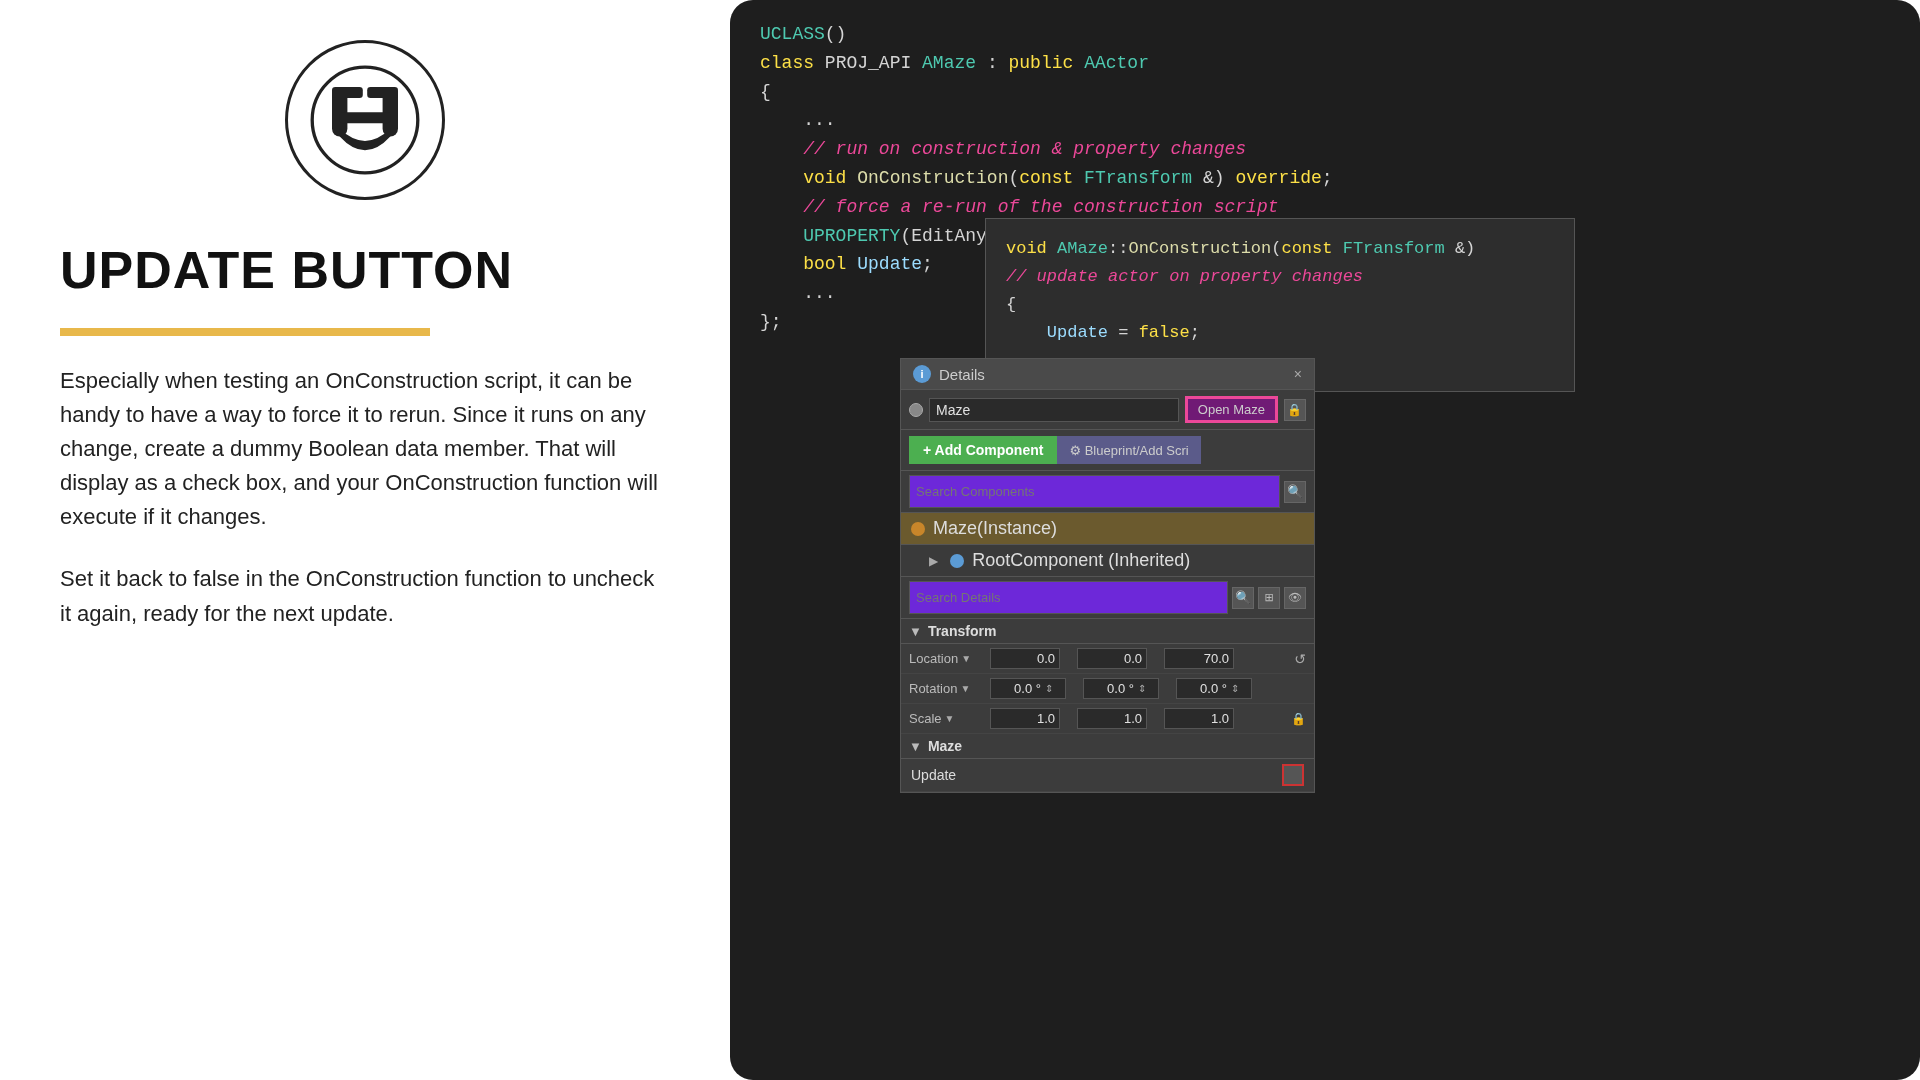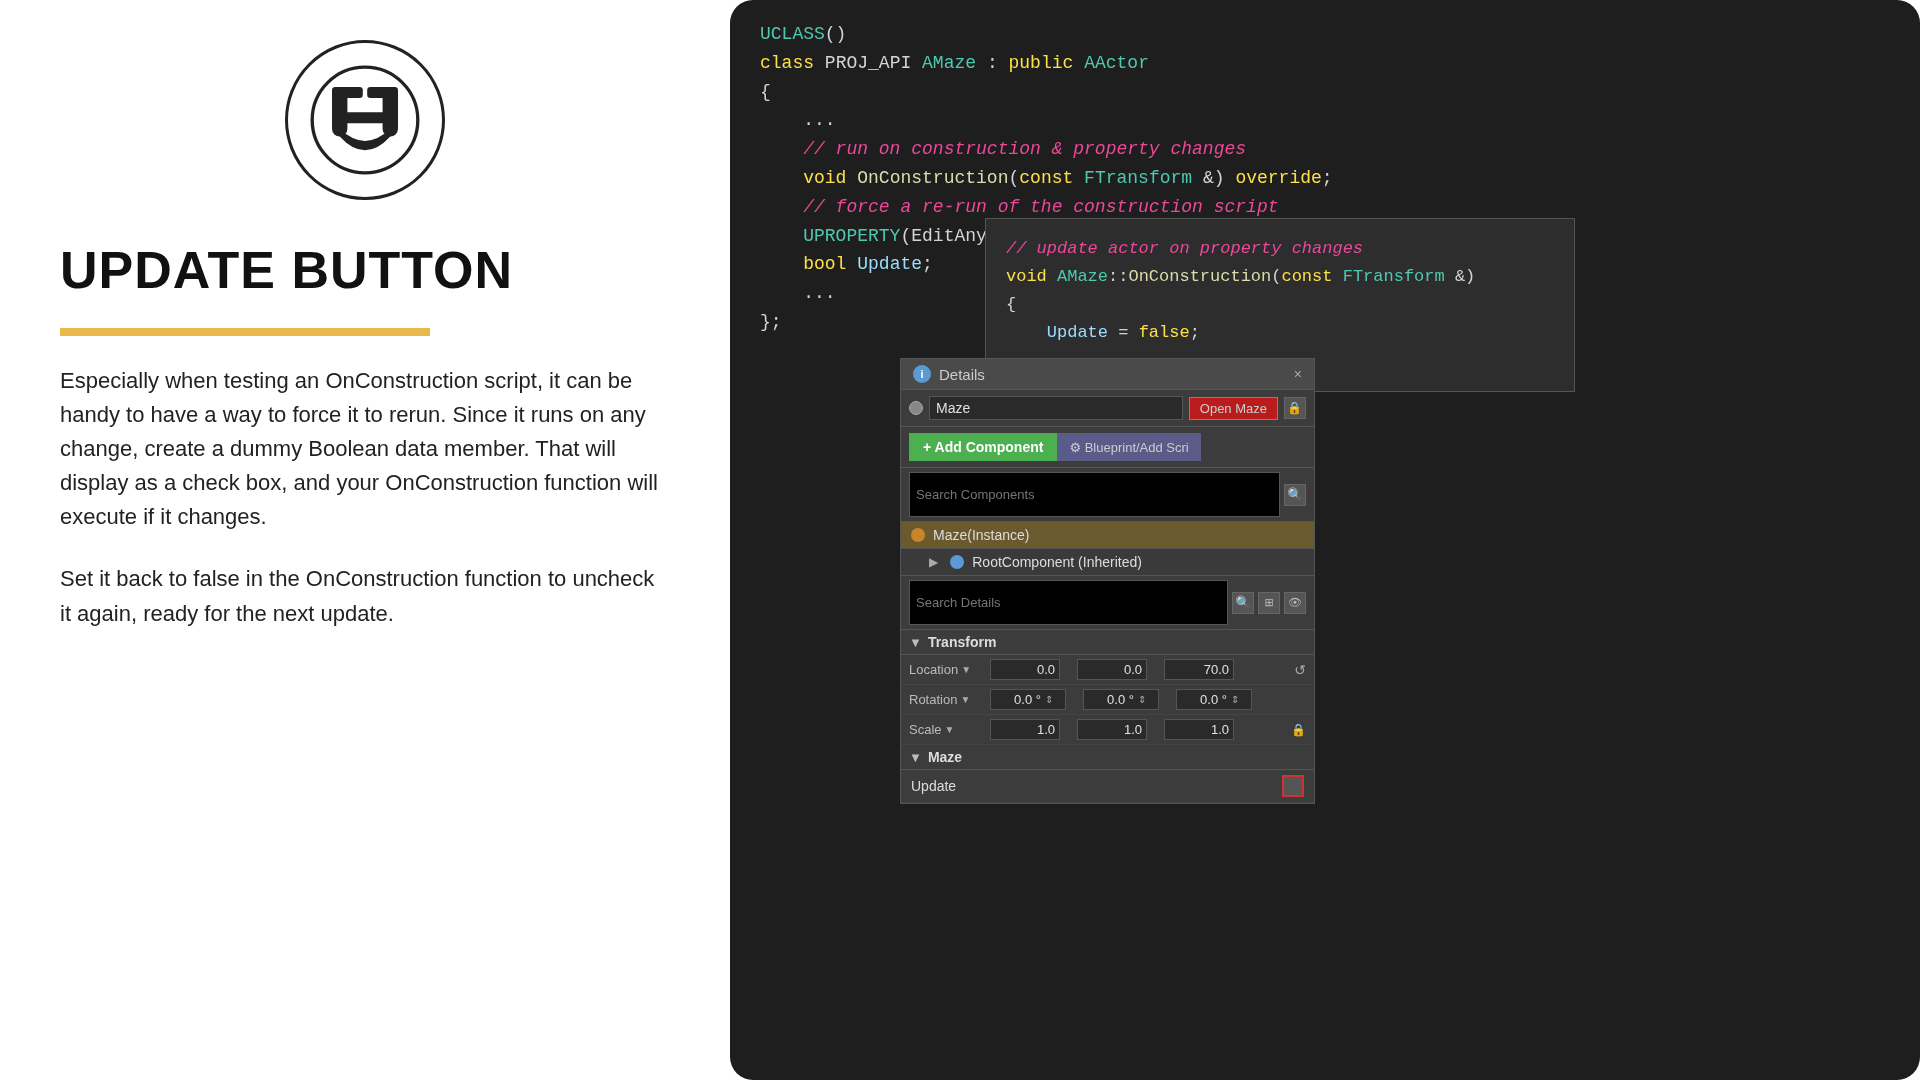--- a/index.html
+++ b/index.html
@@ -182,22 +182,22 @@
     .maze-input {
       flex: 1;
       background: #2a2a2a;
       border: 1px solid #555;
       color: #e0e0e0;
       font-size: 14px;
       padding: 3px 6px;
     }
 
     .open-maze-btn {
-      background: #b91c1c;
-      border: 1px solid #ec4899;
+      background: #701a75;
+      border: 3px solid #ec4899;
       color: #ccc;
       font-size: 13px;
       padding: 3px 10px;
       cursor: pointer;
     }
 
     .lock-icon-btn {
       width: 22px;
       height: 22px;
       background: #555;
@@ -248,25 +248,25 @@
       display: flex;
       align-items: center;
       padding: 4px 8px;
       background: #3c3c3c;
       border-bottom: 1px solid #555;
       gap: 4px;
     }
 
     .search-input {
       flex: 1;
-      background: #000000;
+      background: #6d28d9;
       border: 1px solid #555;
       color: #bbb;
       font-size: 13px;
-      padding: 14px 6px;
+      padding: 8px 6px;
     }
 
     .search-icon-btn {
       width: 22px;
       height: 22px;
       background: #555;
       border: 1px solid #666;
       display: flex;
       align-items: center;
       justify-content: center;
@@ -305,21 +305,21 @@
     .comp-circle.orange {
       background: #c8862a;
     }
 
     .comp-circle.blue {
       background: #5b9bd5;
     }
 
     .comp-text {
       color: #ddd;
-      font-size: 14px;
+      font-size: 18px;
     }
 
     .comp-arrow {
       color: #aaa;
       font-size: 12px;
       margin-right: 4px;
     }
 
     
     .search-details-row {
@@ -530,22 +530,22 @@
     <span class="code-line"></span>
     <span class="code-line"><span class="kw-comment">    // force a re-run of the construction script</span></span>
     <span class="code-line"><span class="kw-green">    UPROPERTY</span><span class="kw-white">(</span><span class="kw-white">EditAnywhere</span><span class="kw-white">)</span></span>
     <span class="code-line"><span class="kw-blue">    bool</span> <span class="kw-gray">Update</span><span class="kw-white">;</span></span>
     <span class="code-line"></span>
     <span class="code-line"><span class="kw-white">    ...</span></span>
     <span class="code-line"><span class="kw-white">};</span></span>
   </div>
 
   <div class="popup-code">
+    <span class="code-line"><span class="kw-blue">void</span> <span class="kw-green">AMaze</span><span class="kw-white">::</span><span class="kw-yellow">OnConstruction</span><span class="kw-white">(</span><span class="kw-blue">const</span> <span class="kw-green">FTransform</span> <span class="kw-white">&amp;)</span></span>
     <span class="code-line"><span class="kw-comment">// update actor on property changes</span></span>
-    <span class="code-line"><span class="kw-blue">void</span> <span class="kw-green">AMaze</span><span class="kw-white">::</span><span class="kw-yellow">OnConstruction</span><span class="kw-white">(</span><span class="kw-blue">const</span> <span class="kw-green">FTransform</span> <span class="kw-white">&amp;)</span></span>
     <span class="code-line"><span class="kw-white">{</span></span>
     <span class="code-line"><span class="kw-white">    </span><span class="kw-gray">Update</span><span class="kw-white"> = </span><span class="kw-blue">false</span><span class="kw-white">;</span></span>
     <span class="code-line"></span>
     <span class="code-line"><span class="kw-white">    ...</span></span>
   </div>
 
   <div class="details-panel">
 
     <div class="details-header">
       <div class="details-header-left">

